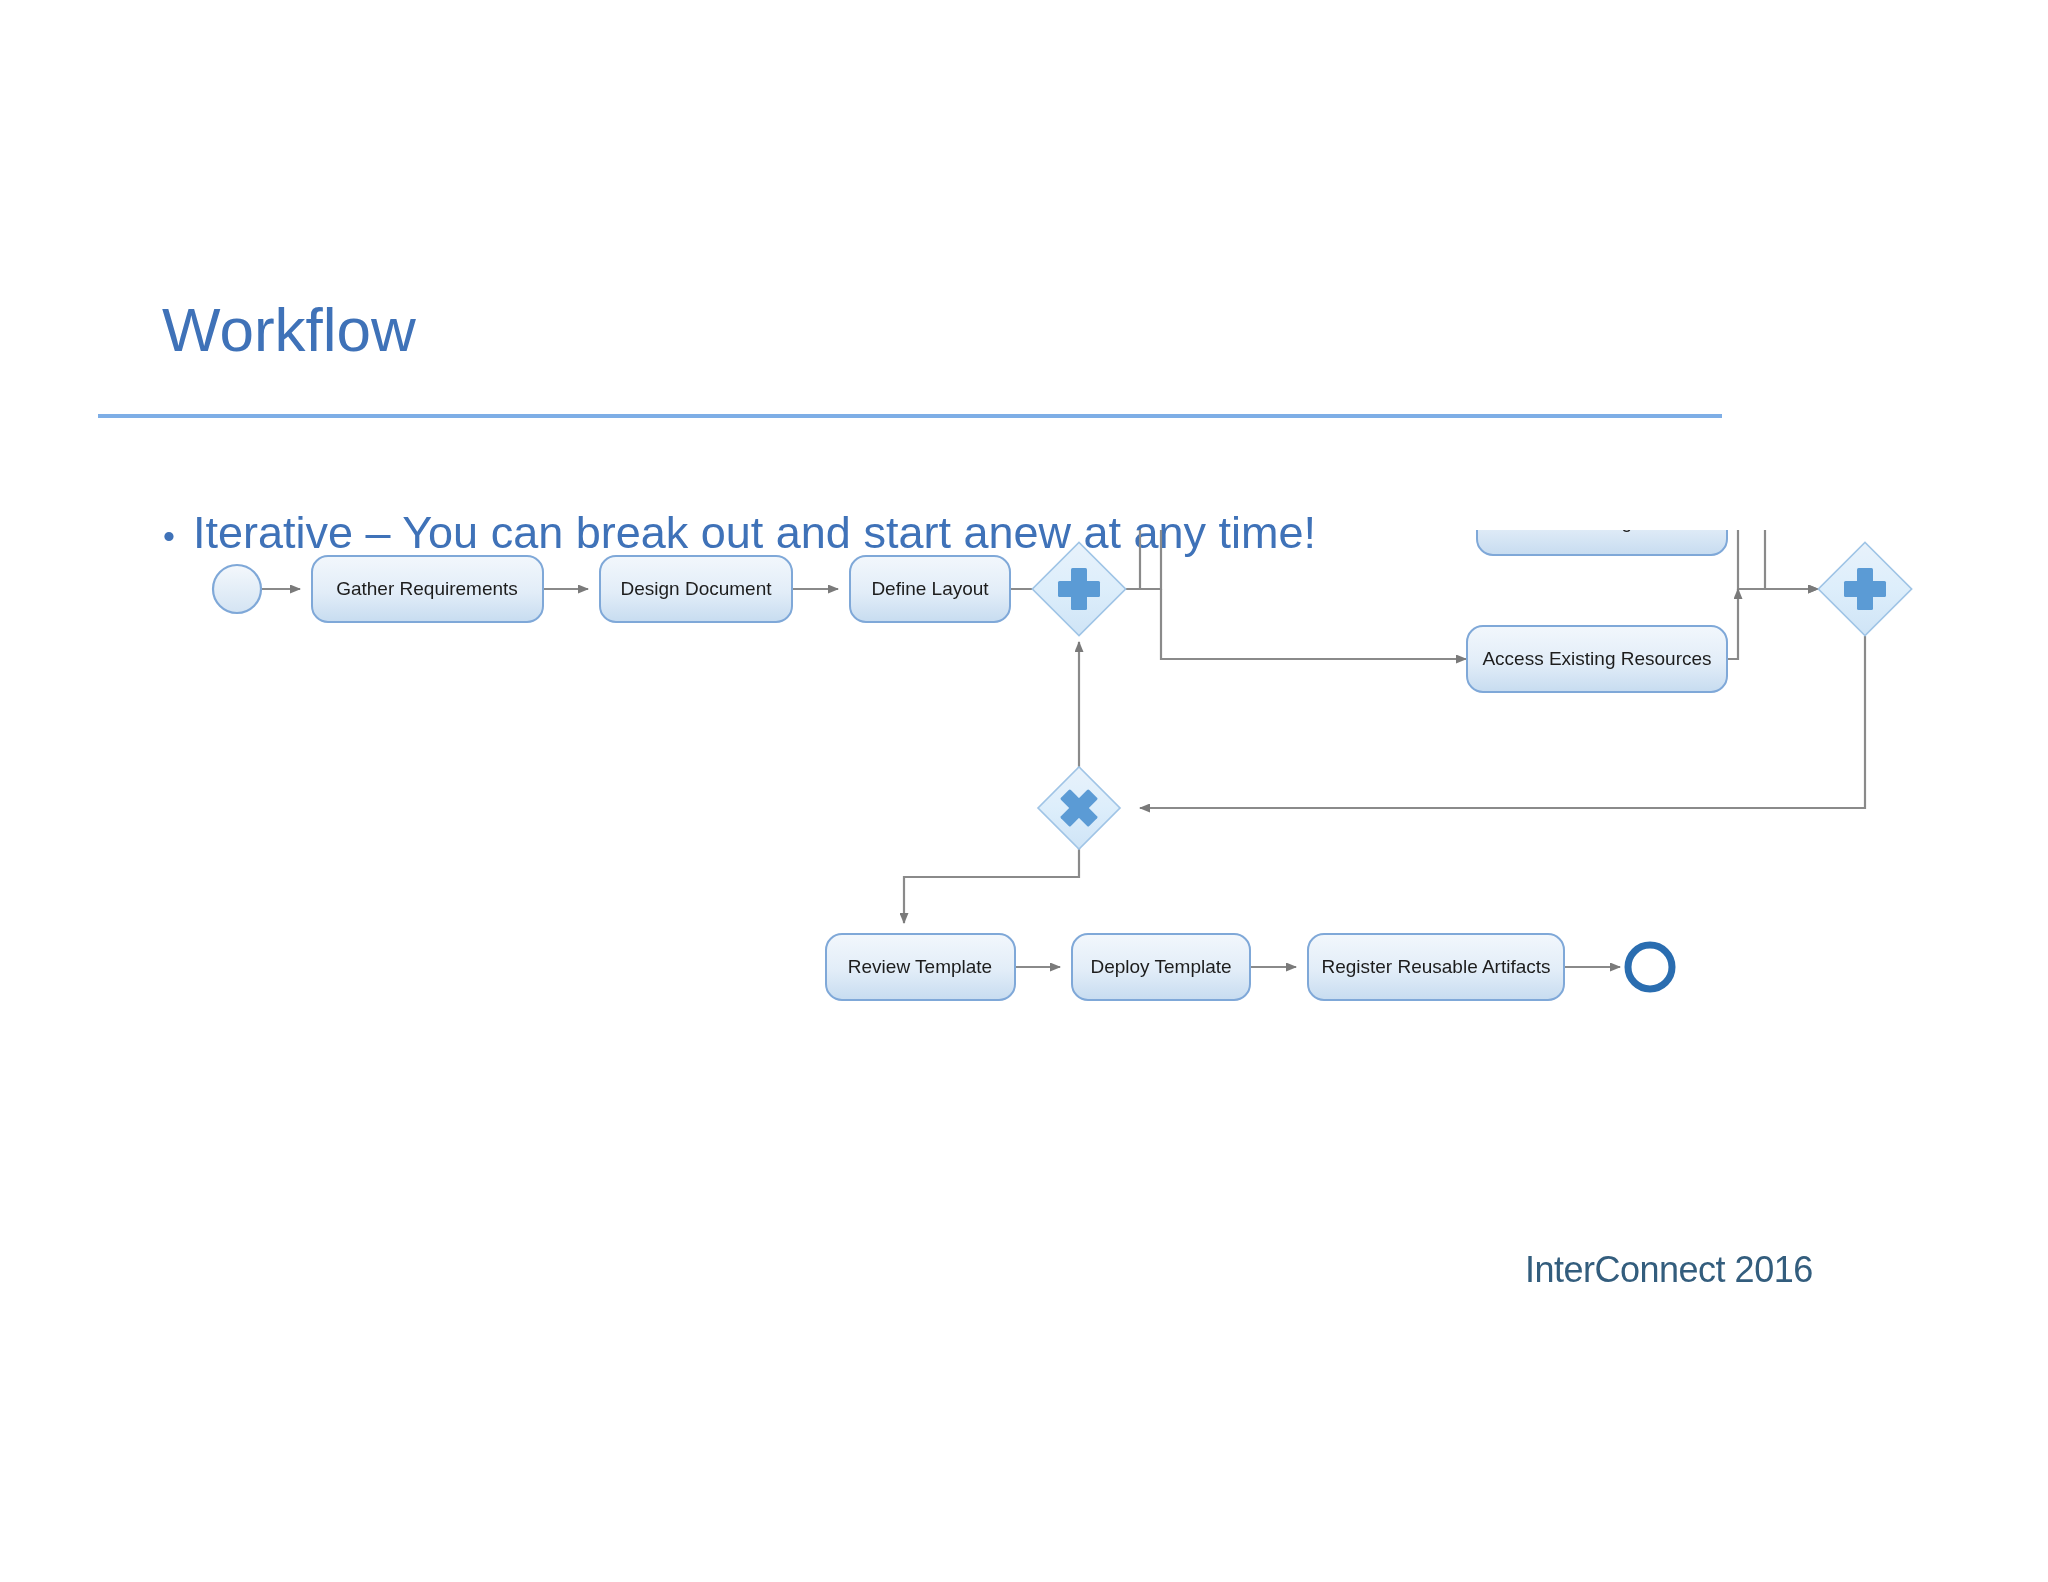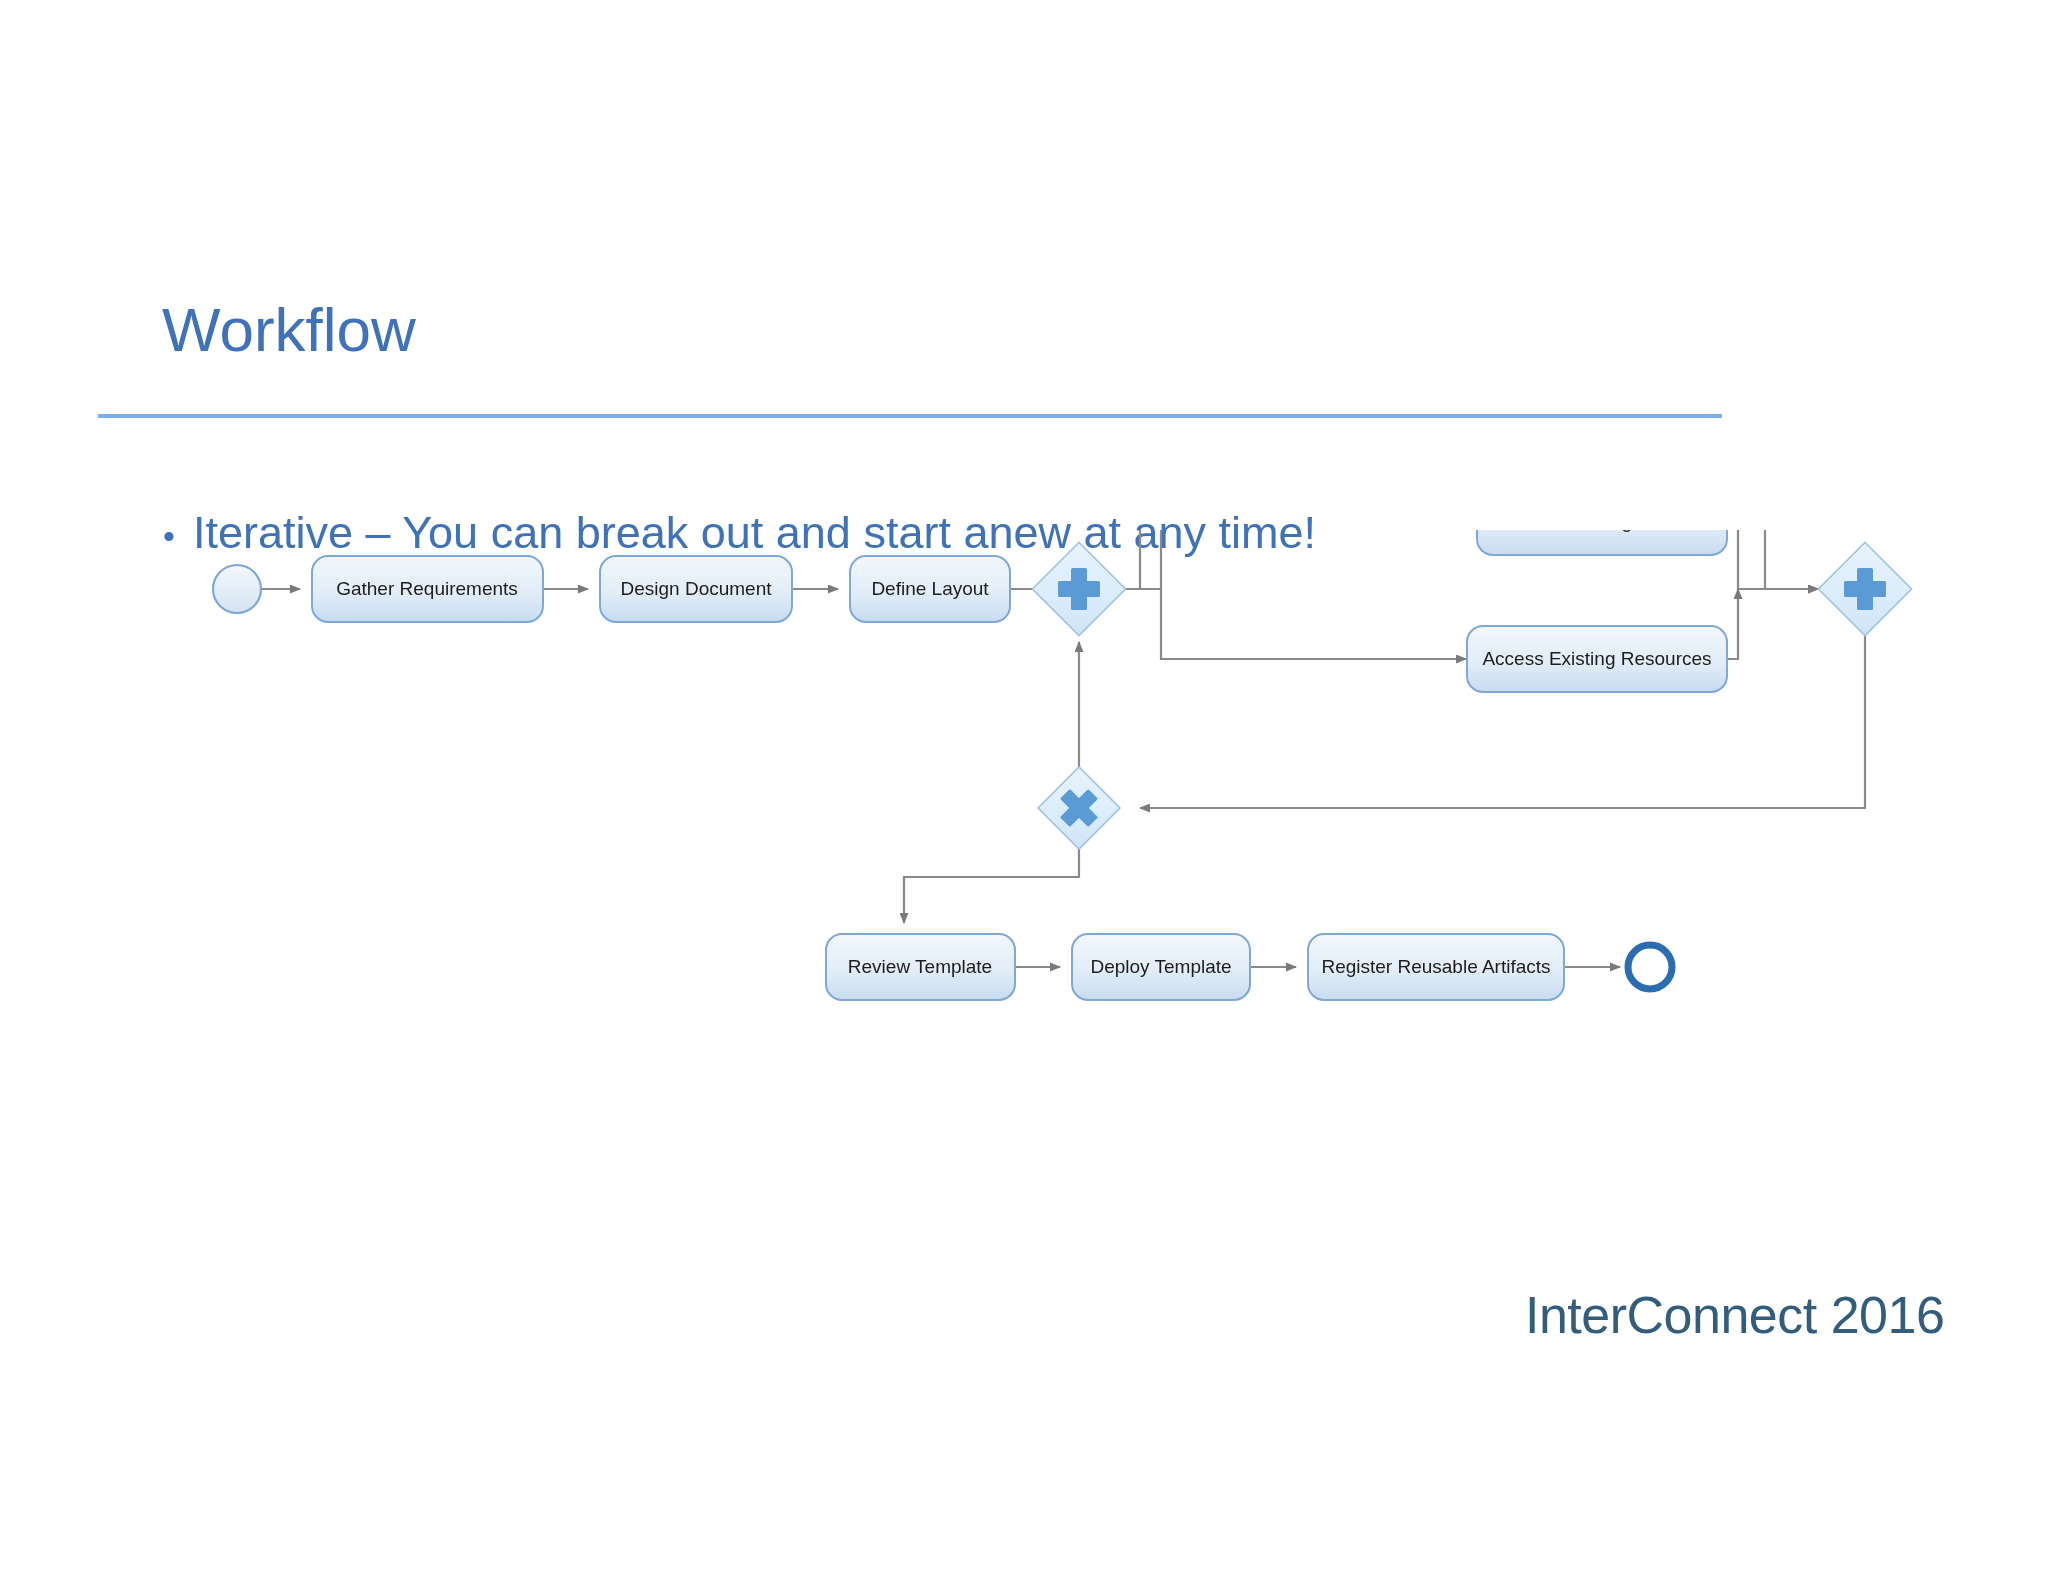--- a/index.html
+++ b/index.html
@@ -76,25 +76,24 @@
     font-family: "Liberation Sans", sans-serif;
     font-size: 19px;
     fill: #1d1d1d;
     text-anchor: middle;
     dominant-baseline: middle;
   }
   .footer-brand {
     position: absolute;
     left: 1525px;
     top: 1249px;
-    font-size: 52px;
+    font-size: 36px;
     color: #335d7d;
     letter-spacing: -0.5px;
     white-space: nowrap;
-    margin-top: 36px;
   }
 </style>
 </head>
 <body>
 
 <div class="slide">
 
   <div class="slide-title">Workflow</div>
 
   <div class="title-rule"></div>

